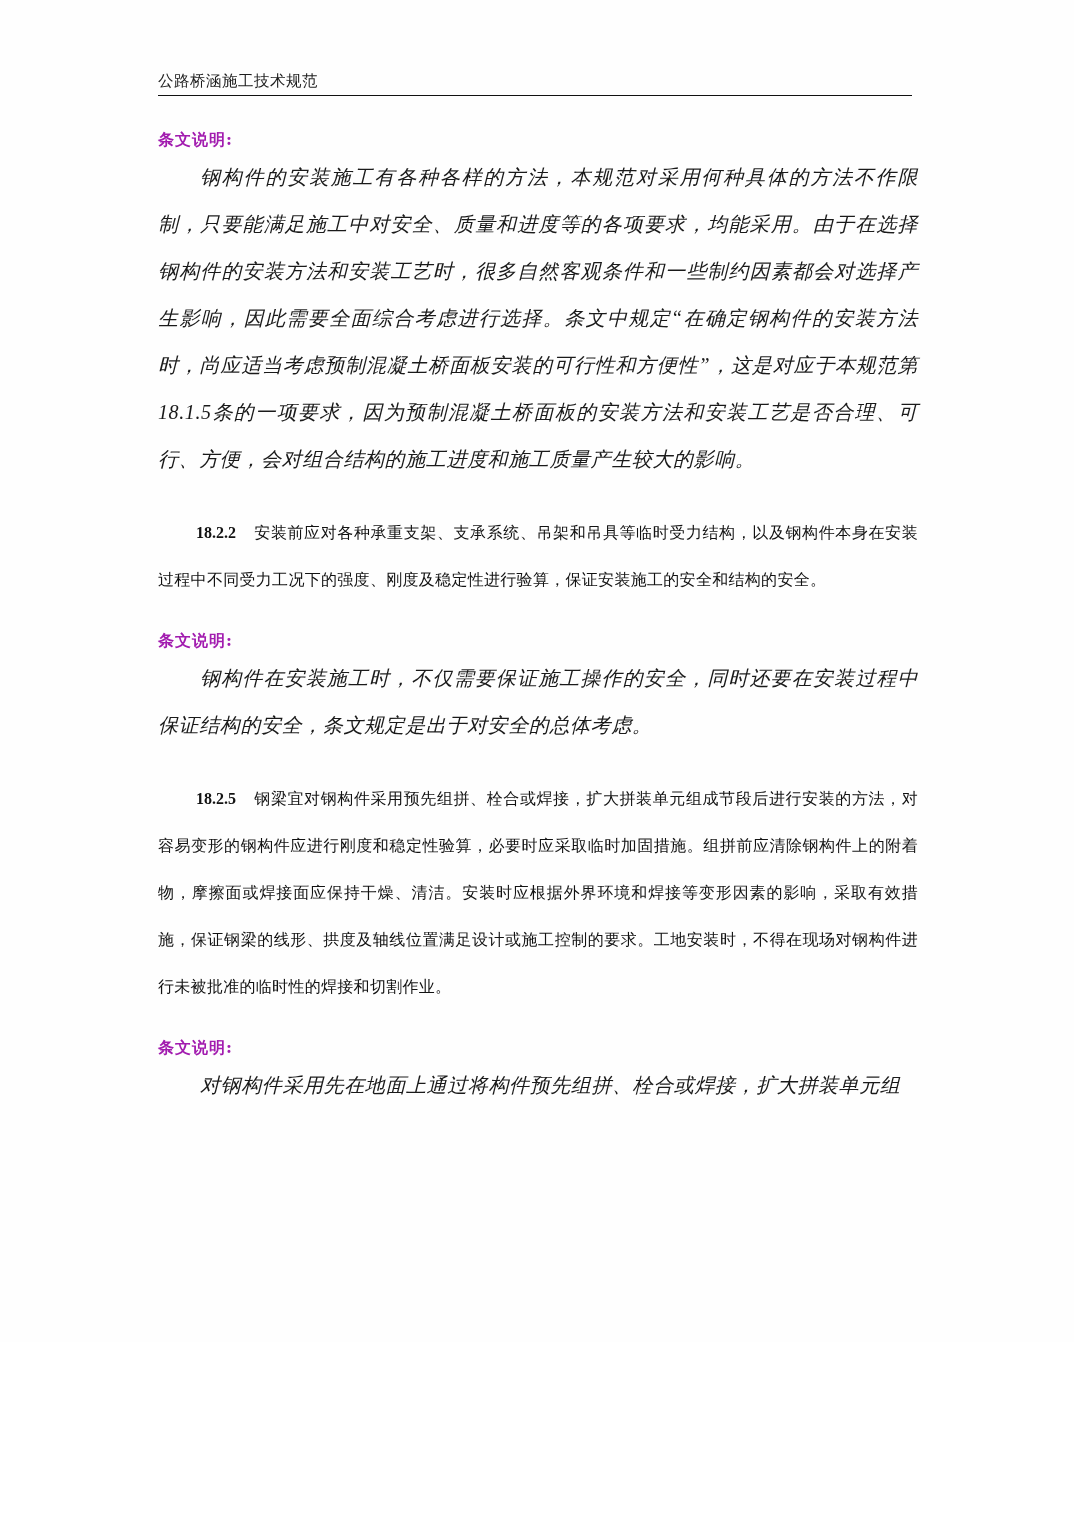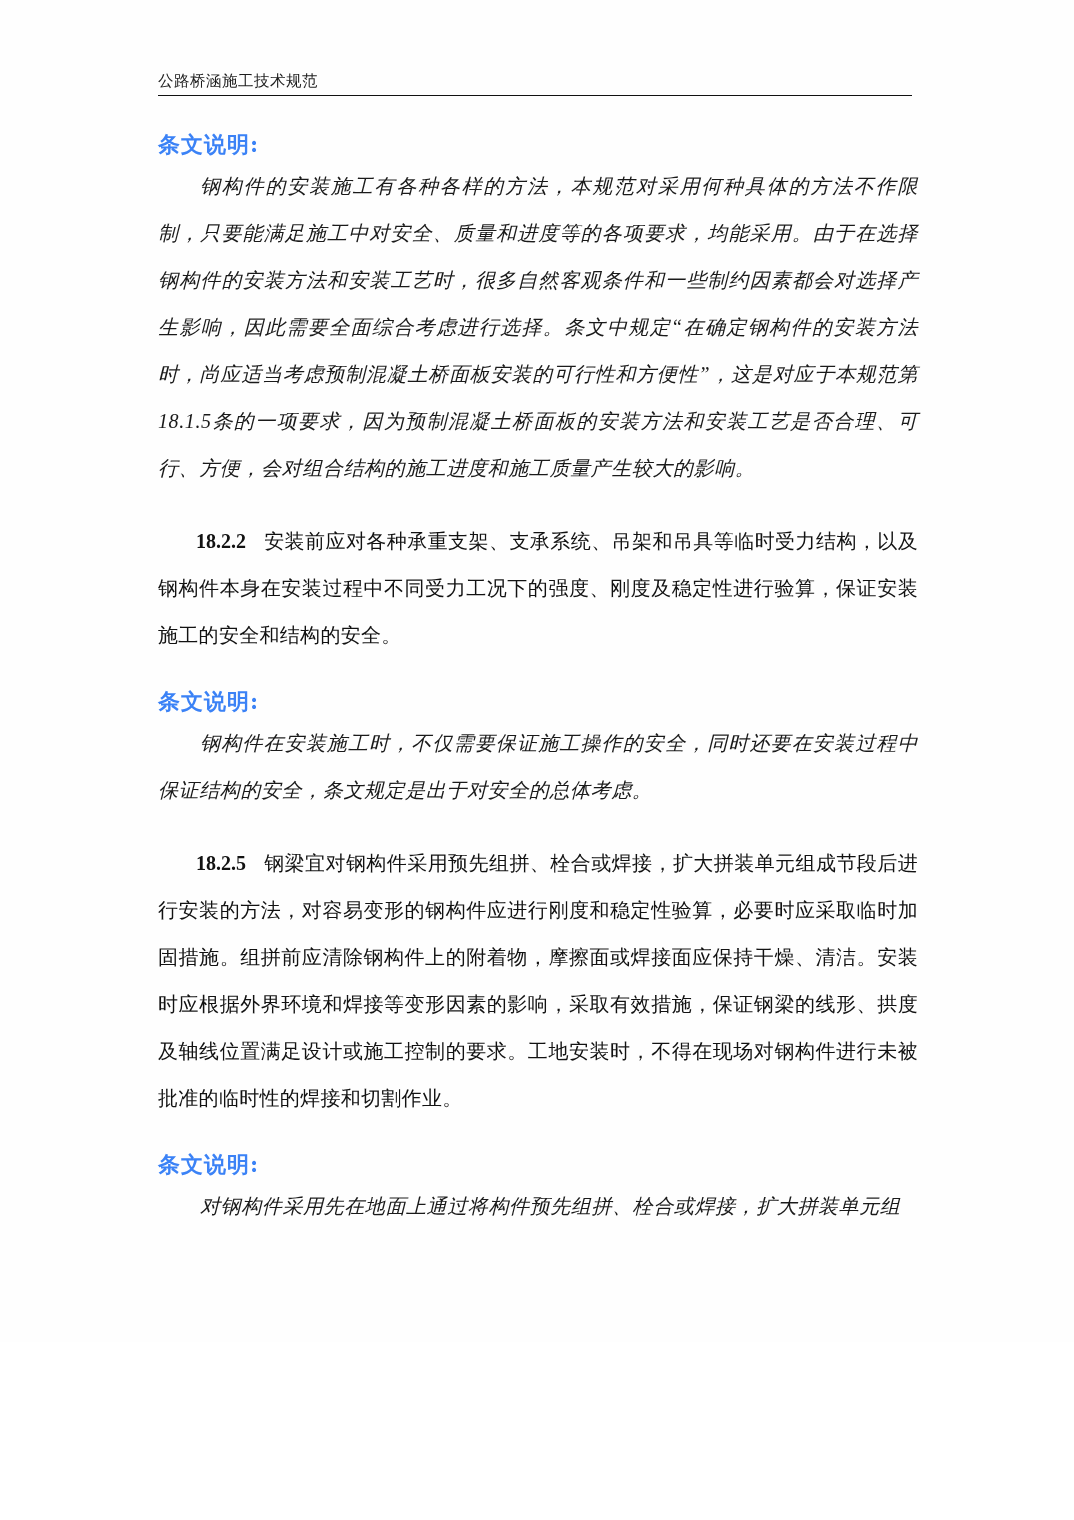--- a/index.html
+++ b/index.html
@@ -55,23 +55,23 @@
 
   
   .block + .block {
     margin-top: 26px;
   }
 
   
   .note-label {
     font-family: "DejaVu Serif", serif;
     font-weight: 700;
-    font-size: 22px;
+    font-size: 16px;
     line-height: 1.5;
-    color: #3b82f6;
+    color: #a21caf;
     letter-spacing: 1px;
     margin-bottom: 2px;
   }
 
   
   p.note-body {
     font-family: "Liberation Serif", serif;
     font-size: 20px;
     line-height: 47px;
     color: #1a1a1a;
@@ -79,21 +79,21 @@
     text-align: justify;
     text-justify: inter-ideograph;
     text-indent: 42px;
     letter-spacing: 0.6px;
     font-style: italic;
   }
 
   
   p.clause-body {
     font-family: "DejaVu Serif", serif;
-    font-size: 20px;
+    font-size: 16px;
     line-height: 47px;
     color: #121212;
     margin: 0;
     text-align: justify;
     text-justify: inter-ideograph;
     text-indent: 38px;
     letter-spacing: 0.3px;
   }
   p.clause-body .clause-number {
     font-weight: 700;

